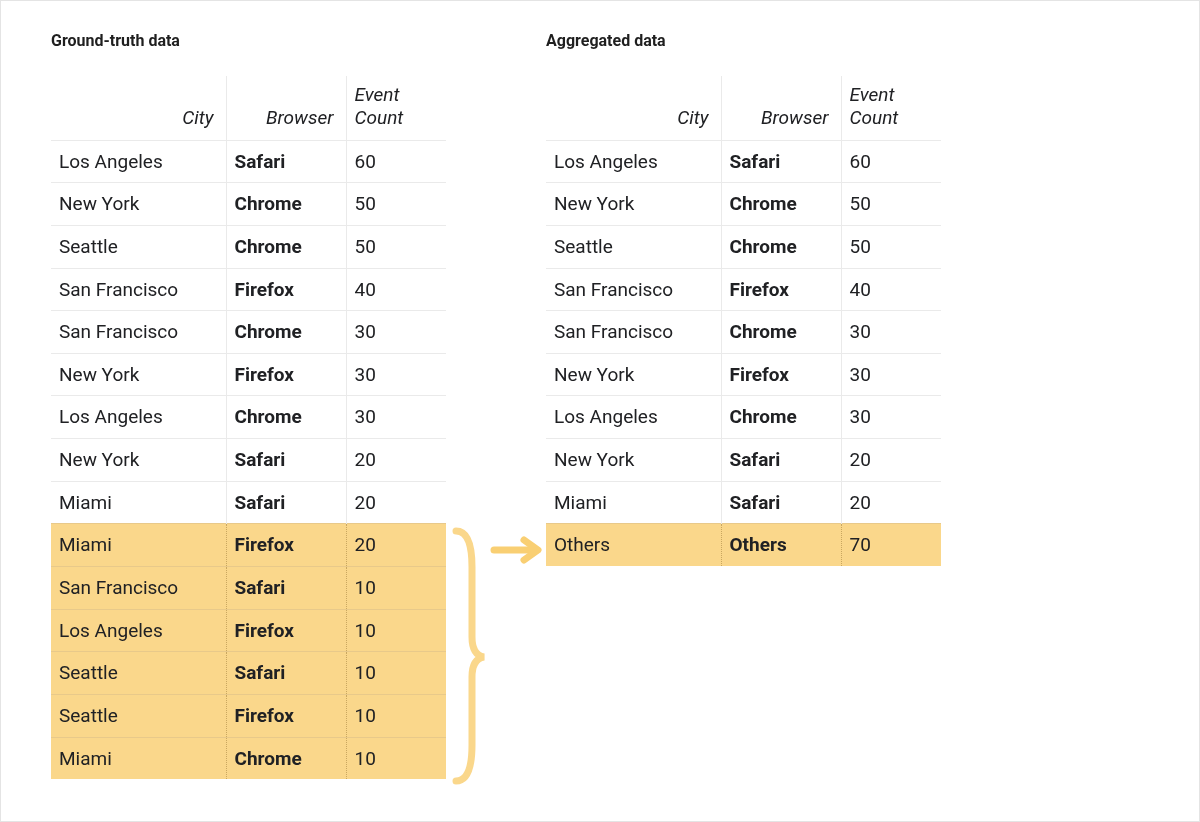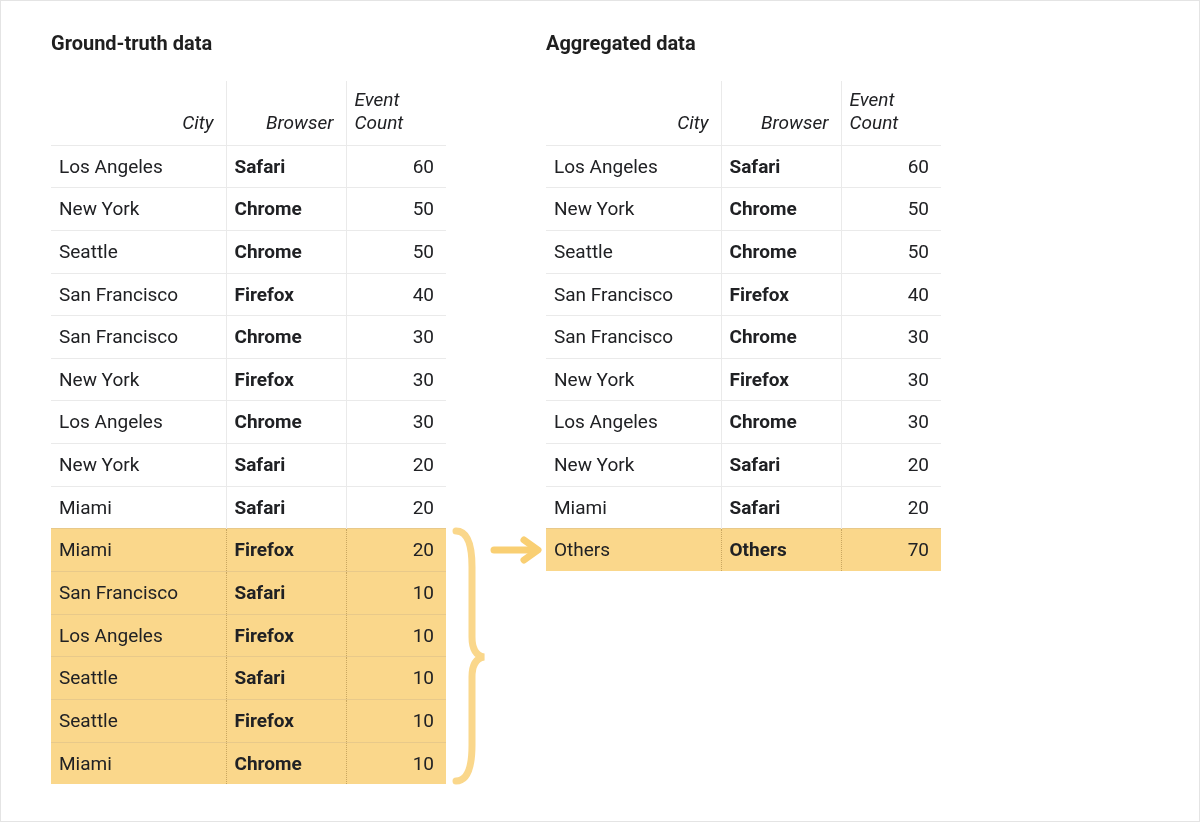--- a/index.html
+++ b/index.html
@@ -17,21 +17,21 @@
     position: relative;
     padding: 30px 35px 35px 50px;
   }
   .columns {
     display: flex;
     align-items: flex-start;
   }
   .block { }
   .block-title {
     font-weight: 700;
-    font-size: 20px;
+    font-size: 16px;
     margin-bottom: 26px;
     color: #1f1f1f;
   }
   table.data {
     border-collapse: collapse;
     font-size: 19px;
   }
   table.data th {
     font-weight: 400;
     font-style: italic;
@@ -40,21 +40,21 @@
     vertical-align: bottom;
     line-height: 1.2;
     color: #202124;
   }
   table.data th.num { text-align: left; }
   table.data td {
     padding: 8px 12px 8px 8px;
     border-top: 1px solid #eaeaea;
     line-height: 1.35;
   }
-  table.data td.num { text-align: right; }
+  table.data td.num { text-align: left; }
   
   .col-city    { width: 175px; }
   .col-browser { width: 120px; border-left: 1px solid #eaeaea; font-weight: bold; }
   .col-count   { width: 100px; border-left: 1px solid #eaeaea; }
   table.data tr th.col-browser,
   table.data tr th.col-count { border-left: 1px solid #eaeaea; }
 
   tr.hl td { background: #fad78b; }
   tr.hl td.col-browser,
   tr.hl td.col-count {

